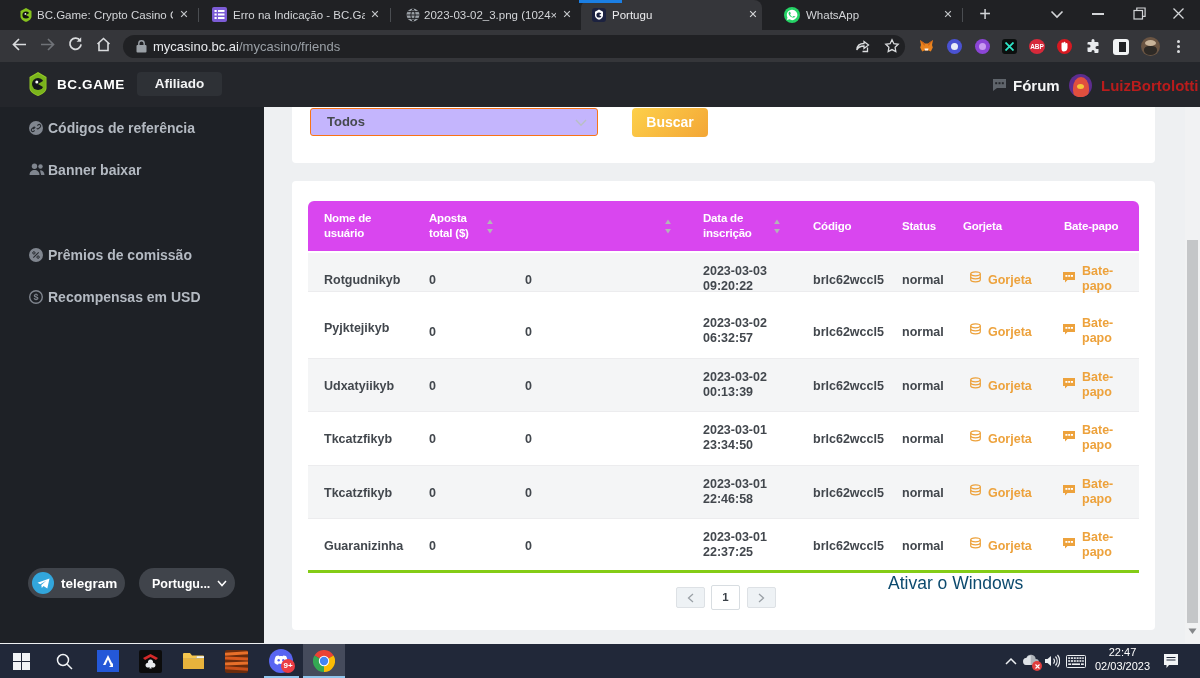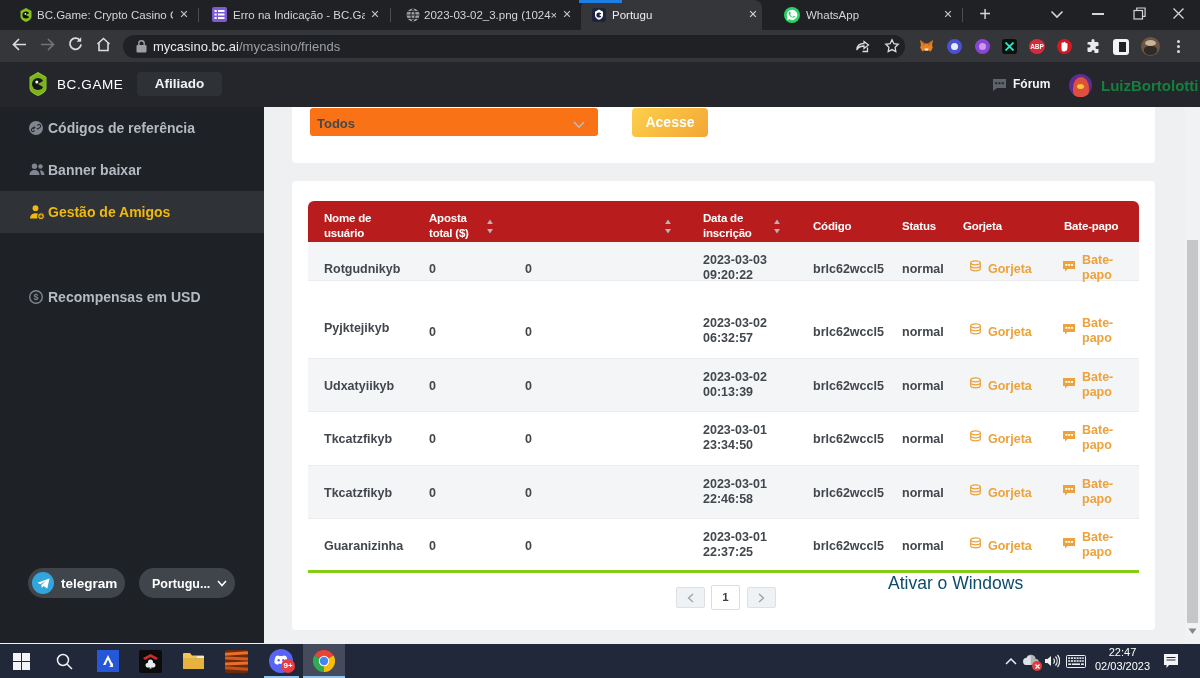--- a/index.html
+++ b/index.html
@@ -15,40 +15,40 @@
 #activetab{left:581px;top:0;width:181px;height:30px;background:#35363a;border-radius:8px 8px 0 0;color:#eeeff0}
 #bluebar{left:579px;top:0;width:43px;height:3px;background:#1b7fe4}
 
 #toolbar{left:0;top:30px;width:1200px;height:32px;background:#35363a}
 #omnibox{left:123px;top:35px;width:782px;height:23px;background:#202124;border-radius:12px}
 .navic{position:absolute;top:36px}
 #urltext{left:153px;top:39px;font-size:13px;color:#9aa0a6}
 #urltext b{color:#e8eaed;font-weight:normal}
 
 #appheader{left:0;top:62px;width:1200px;height:45px;background:#24262b}
-#bctext{left:57px;top:77px;color:#fff;font-weight:normal;font-size:13.5px;letter-spacing:0.6px}
+#bctext{left:57px;top:77px;color:#fff;font-weight:bold;font-size:13.5px;letter-spacing:0.6px}
 #afiliado{left:137px;top:72px;width:85px;height:24px;background:#2e3136;border-radius:4px;color:#f2f3f4;font-weight:bold;font-size:13.5px;text-align:center;line-height:24px}
-#forum{left:1013px;top:77px;color:#f4f5f6;font-weight:bold;font-size:12px}
-#uname{left:1101px;top:77px;color:#15803d;font-weight:bold;font-size:15px}
+#forum{left:1013px;top:77px;color:#f4f5f6;font-weight:bold;font-size:15px}
+#uname{left:1101px;top:77px;color:#b91c1c;font-weight:bold;font-size:15px}
 
 #sidebar{left:0;top:107px;width:264px;height:536px;background:#1e2126}
 .sitem{position:absolute;left:0;width:264px;height:42px;color:#b4bac2;font-size:14px;font-weight:bold}
 .sitem .lbl{position:absolute;left:48px;top:13px}
 .sitem .sic{position:absolute;left:29px;top:14px}
 #sactive{background:#2f3237;color:#f0b90b}
 .pill{position:absolute;background:#40444b;border-radius:15px;color:#fff;font-weight:bold;font-size:13.5px}
 
 #main{left:264px;top:107px;width:921px;height:536px;background:#eef0f2}
 .card{position:absolute;background:#fff;border-radius:4px}
 #card1{left:28px;top:0px;width:863px;height:56px;border-radius:0 0 4px 4px}
-#selbox{left:18px;top:1px;width:288px;height:28px;background:#f97316;border:3px solid #f97316;border-radius:3px;font-size:13px;font-weight:bold;color:#45494e;line-height:26px;padding-left:4px}
+#selbox{left:18px;top:1px;width:288px;height:28px;background:#c4b5fd;border:1px solid #f97316;border-radius:3px;font-size:13px;font-weight:bold;color:#45494e;line-height:26px;padding-left:16px}
 #buscar{left:340px;top:1px;width:76px;height:29px;border-radius:4px;background:linear-gradient(135deg,#fdd04a 0%,#f3a636 100%);color:#fff;font-weight:bold;font-size:14px;text-align:center;line-height:29px}
 #card2{left:28px;top:74px;width:863px;height:449px}
 
-#thead{left:16px;top:20px;width:831px;height:50px;background:#b91c1c;border-radius:6px 6px 0 0;color:#fff;font-size:11.5px;font-weight:bold;letter-spacing:-0.2px}
+#thead{left:16px;top:20px;width:831px;height:50px;background:#d946ef;border-radius:6px 6px 0 0;color:#fff;font-size:11.5px;font-weight:bold;letter-spacing:-0.2px}
 .hc{position:absolute;line-height:15px}
 .row{position:absolute;left:16px;width:831px;font-size:12.5px;font-weight:bold;color:#42474d}
 .cell{position:absolute;line-height:15px}
 .orange{color:#eda23c}
 .sorter{position:absolute;width:8px}
 .pgbtn{position:absolute;top:406px;width:29px;height:21px;border-radius:2px;text-align:center;line-height:19px}
 
 #wm1{left:624px;top:466px;font-size:17.5px;color:#0c4a6e}
 #wm2{left:624px;top:487px;font-size:12.5px;color:#a5a5a6}
 
@@ -228,28 +228,28 @@
       </svg>
     <span class="lbl">Banner baixar</span>
     </div>
   <div class="sitem" style="top:0px">
     <svg class="sic" width="14" height="14" viewBox="0 0 14 14">
         <circle cx="7" cy="7" r="7" fill="#80868f"></circle>
         <path d="M4.2 8.2l1.8-1.8M5.6 9.4l-.9.9a1.5 1.5 0 01-2.1-2.1l1.6-1.6a1.5 1.5 0 012.1 0M8.4 4.6l.9-.9a1.5 1.5 0 012.1 2.1L9.8 7.4a1.5 1.5 0 01-2.1 0" stroke="#262a2f" stroke-width="1.1" fill="none"></path>
       </svg>
     <span class="lbl">Códigos de referência</span>
     </div>
-  <div class="sitem" id="sactive" style="top:84px">
-    <svg class="sic" width="16" height="15" viewBox="0 0 16 15">
-        <circle cx="6.5" cy="3.2" r="2.9" fill="#f0b90b"></circle>
-        <path d="M1 13.5c0-3.2 2.4-5.3 5.5-5.3 1.2 0 2.3.3 3.2.9a4 4 0 00-1.2 4.4z" fill="#f0b90b"></path>
-        <circle cx="12" cy="11.2" r="3.4" fill="#f0b90b" stroke="#2f3237" stroke-width="1"></circle>
-        <path d="M12 9.4v3.6M10.2 11.2h3.6" stroke="#2f3237" stroke-width="1.1"></path>
+  <div class="sitem" style="top:127px">
+    <svg class="sic" width="14" height="14" viewBox="0 0 14 14">
+        <circle cx="7" cy="7" r="7" fill="#80868f"></circle>
+        <path d="M4.3 9.7l5.4-5.4" stroke="#262a2f" stroke-width="1.1"></path>
+        <circle cx="4.9" cy="4.9" r="1.2" fill="none" stroke="#262a2f" stroke-width="1"></circle>
+        <circle cx="9.1" cy="9.1" r="1.2" fill="none" stroke="#262a2f" stroke-width="1"></circle>
       </svg>
-    <span class="lbl" style="color:#f0b90b">Gestão de Amigos</span>
+    <span class="lbl">Prêmios de comissão</span>
     </div>
   <div class="sitem" style="top:169px">
     <svg class="sic" width="14" height="14" viewBox="0 0 14 14">
         <circle cx="7" cy="7" r="6.3" fill="none" stroke="#80868f" stroke-width="1.4"></circle>
         <text x="7" y="10.2" text-anchor="middle" font-size="9" font-weight="bold" fill="#80868f" font-family="Liberation Sans">$</text>
       </svg>
     <span class="lbl">Recompensas em USD</span>
     </div>
 
   <div class="pill" style="left:28px;top:461px;width:97px;height:30px">
@@ -265,21 +265,21 @@
         <path d="M1 1l4 4.5L9 1" stroke="#fff" stroke-width="1.5" fill="none"></path>
       </svg>
   </div>
 </div>
 
 <div class="abs" id="main">
   <div class="card" id="card1">
     <div class="abs" id="selbox">Todos<svg class="abs" style="right:10px;top:10px" width="12" height="8" viewBox="0 0 12 8">
           <path d="M1 1l5 5.3L11 1" stroke="#b9bfc4" stroke-width="1.4" fill="none"></path>
         </svg></div>
-    <div class="abs" id="buscar">Acesse</div>
+    <div class="abs" id="buscar">Buscar</div>
   </div>
   <div class="card" id="card2">
     <div class="abs" id="thead">
       <div class="hc" style="left:16px;top:10px">Nome de<br>usuário</div>
       <div class="hc" style="left:121px;top:10px">Aposta<br>total ($)</div>
       <svg class="sorter" style="left:178px;top:16px" width="11" height="19" viewBox="0 0 11 19">
           <path d="M5.5 0L9.5 6H1.5z" fill="#b3b5b8"></path>
           <path d="M5.5 19L9.5 13H1.5z" fill="#b3b5b8"></path>
         </svg>
       <svg class="sorter" style="left:356px;top:16px" width="11" height="19" viewBox="0 0 11 19">
@@ -289,21 +289,21 @@
       <div class="hc" style="left:395px;top:10px">Data de<br>inscrição</div>
       <svg class="sorter" style="left:465px;top:16px" width="11" height="19" viewBox="0 0 11 19">
           <path d="M5.5 0L9.5 6H1.5z" fill="#b3b5b8"></path>
           <path d="M5.5 19L9.5 13H1.5z" fill="#b3b5b8"></path>
         </svg>
       <div class="hc" style="left:505px;top:18px">Código</div>
       <div class="hc" style="left:594px;top:18px">Status</div>
       <div class="hc" style="left:655px;top:18px">Gorjeta</div>
       <div class="hc" style="left:756px;top:18px">Bate-papo</div>
     </div>
-    <div class="row" style="top:61px;height:39px;background:#f4f5f6;border-bottom:1px solid #ececee">
+    <div class="row" style="top:72px;height:39px;background:#f4f5f6;border-bottom:1px solid #ececee">
       <div class="cell" style="left:16px;top:20px">Rotgudnikyb</div>
       <div class="cell" style="left:121px;top:20px">0</div>
       <div class="cell" style="left:217px;top:20px">0</div>
       <div class="cell" style="left:395px;top:11px">2023-03-03<br>09:20:22</div>
       <div class="cell" style="left:505px;top:20px">brlc62wccl5</div>
       <div class="cell" style="left:594px;top:20px">normal</div>
       <svg class="cell coin" style="left:661px;top:18px" width="13" height="13" viewBox="0 0 13 13">
           <g fill="none" stroke="#eda23c" stroke-width="1.2">
             <ellipse cx="6.5" cy="2.8" rx="4.8" ry="2"></ellipse>
             <path d="M1.7 2.8v3c0 1.1 2.1 2 4.8 2s4.8-.9 4.8-2v-3"></path>

